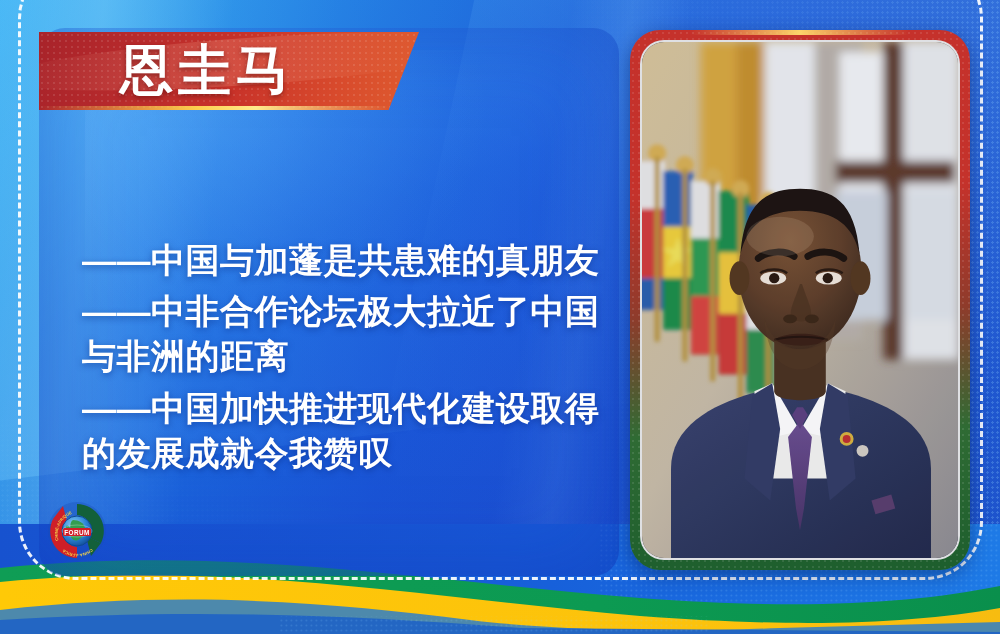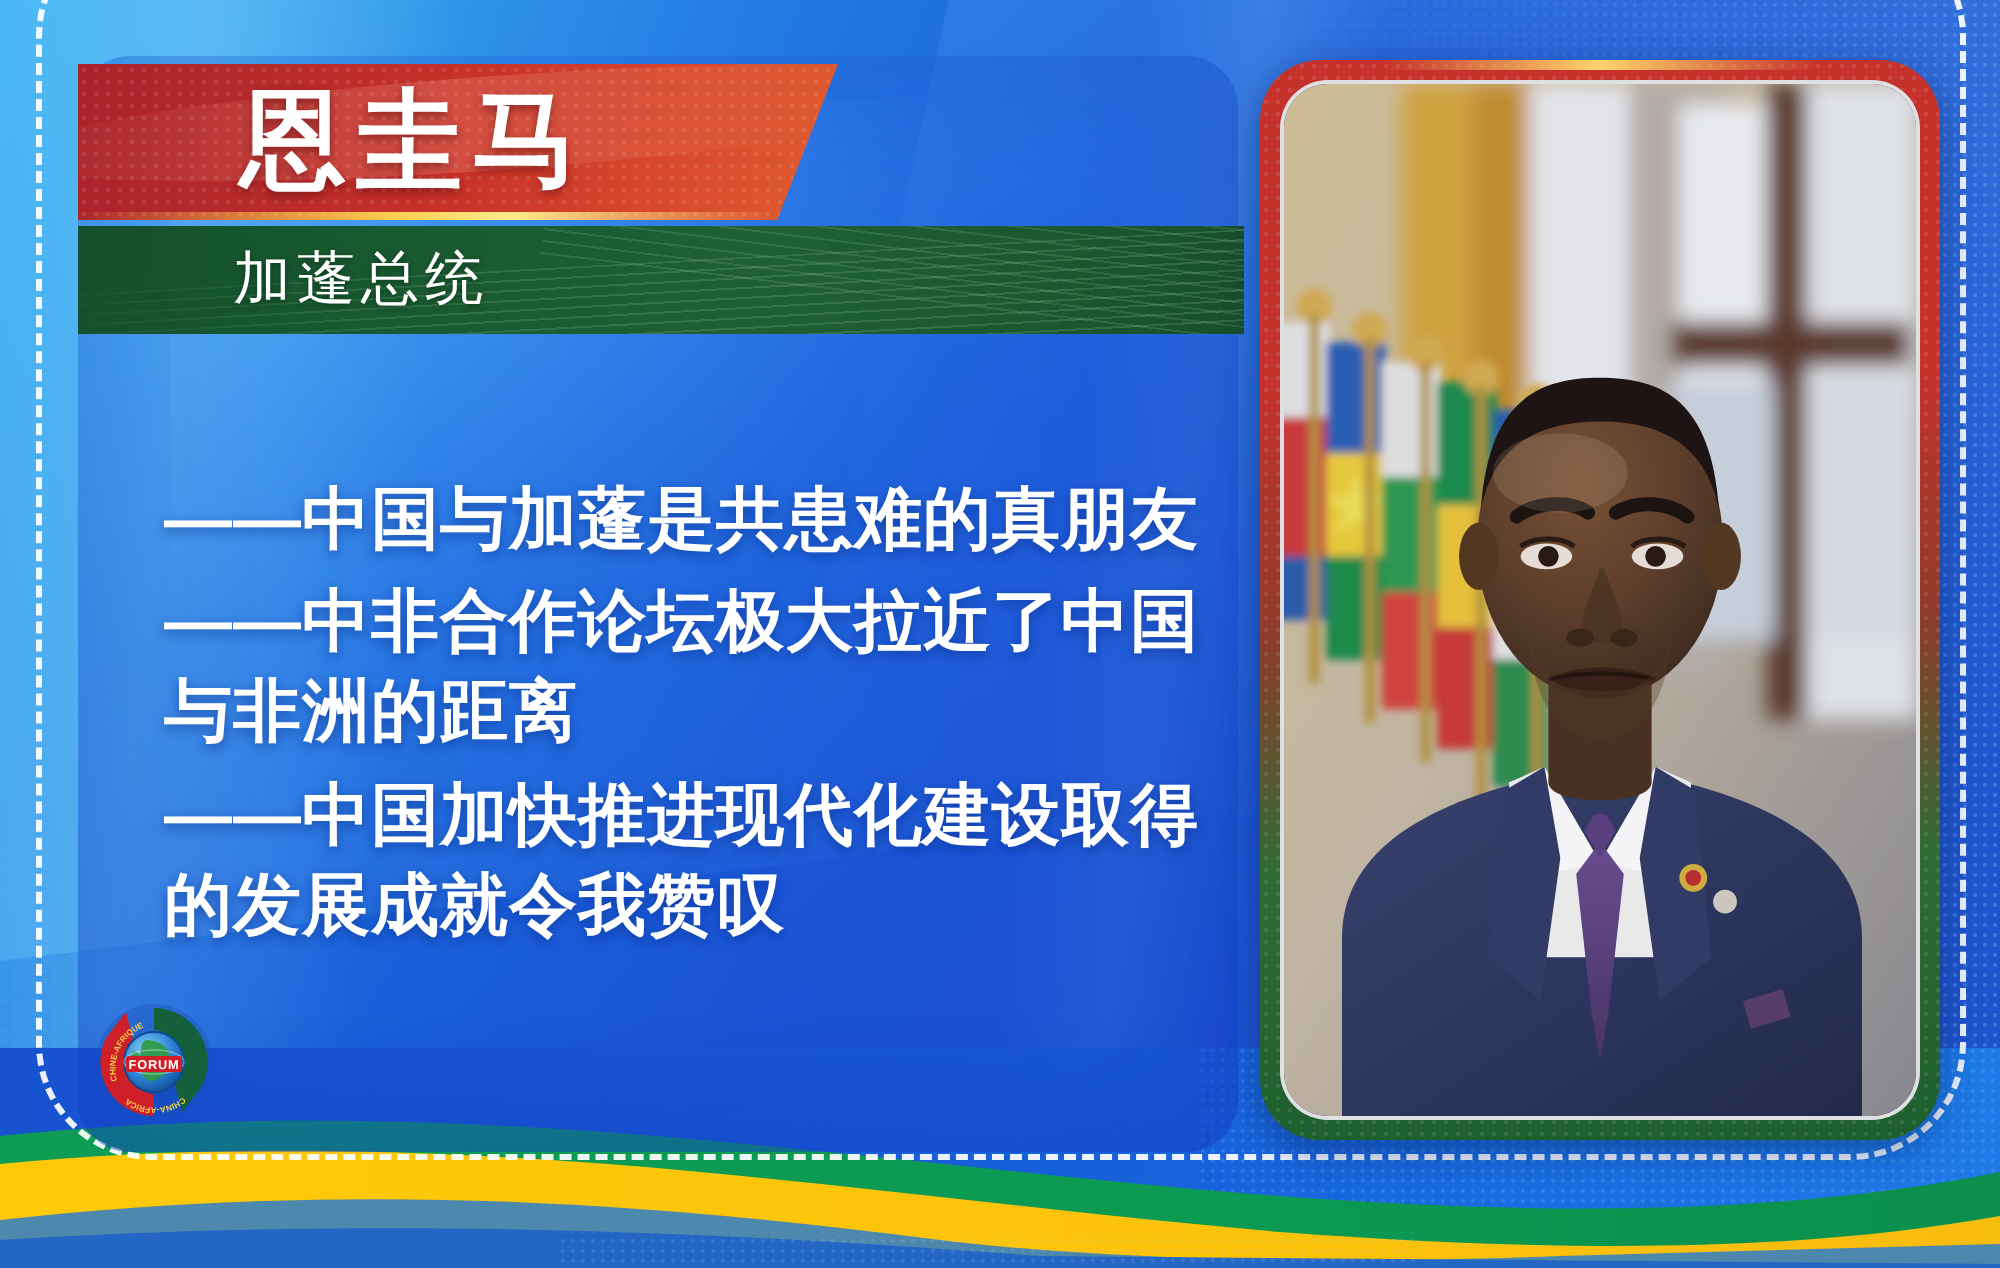--- a/index.html
+++ b/index.html
@@ -228,25 +228,20 @@
     <div class="panel-glow"></div>
   </div>
 
   <div class="banner-red">
     <div class="dots"></div>
     <div class="swoosh"></div>
     <div class="underglow"></div>
     <div class="title-cn">恩圭马</div>
   </div>
 
-  <div class="banner-green">
-    <div class="lines"></div>
-    <div class="lines2"></div>
-    <div class="subtitle-cn">加蓬总统</div>
-  </div>
 
   <div class="quotes">
     <p class="quote-line">——中国与加蓬是共患难的真朋友</p>
     <p class="quote-line">——中非合作论坛极大拉近了中国与非洲的距离</p>
     <p class="quote-line">——中国加快推进现代化建设取得的发展成就令我赞叹</p>
   </div>
 
   <div class="logo">
     <svg viewBox="0 0 62 62" width="62" height="62" aria-hidden="true">
       <defs>

